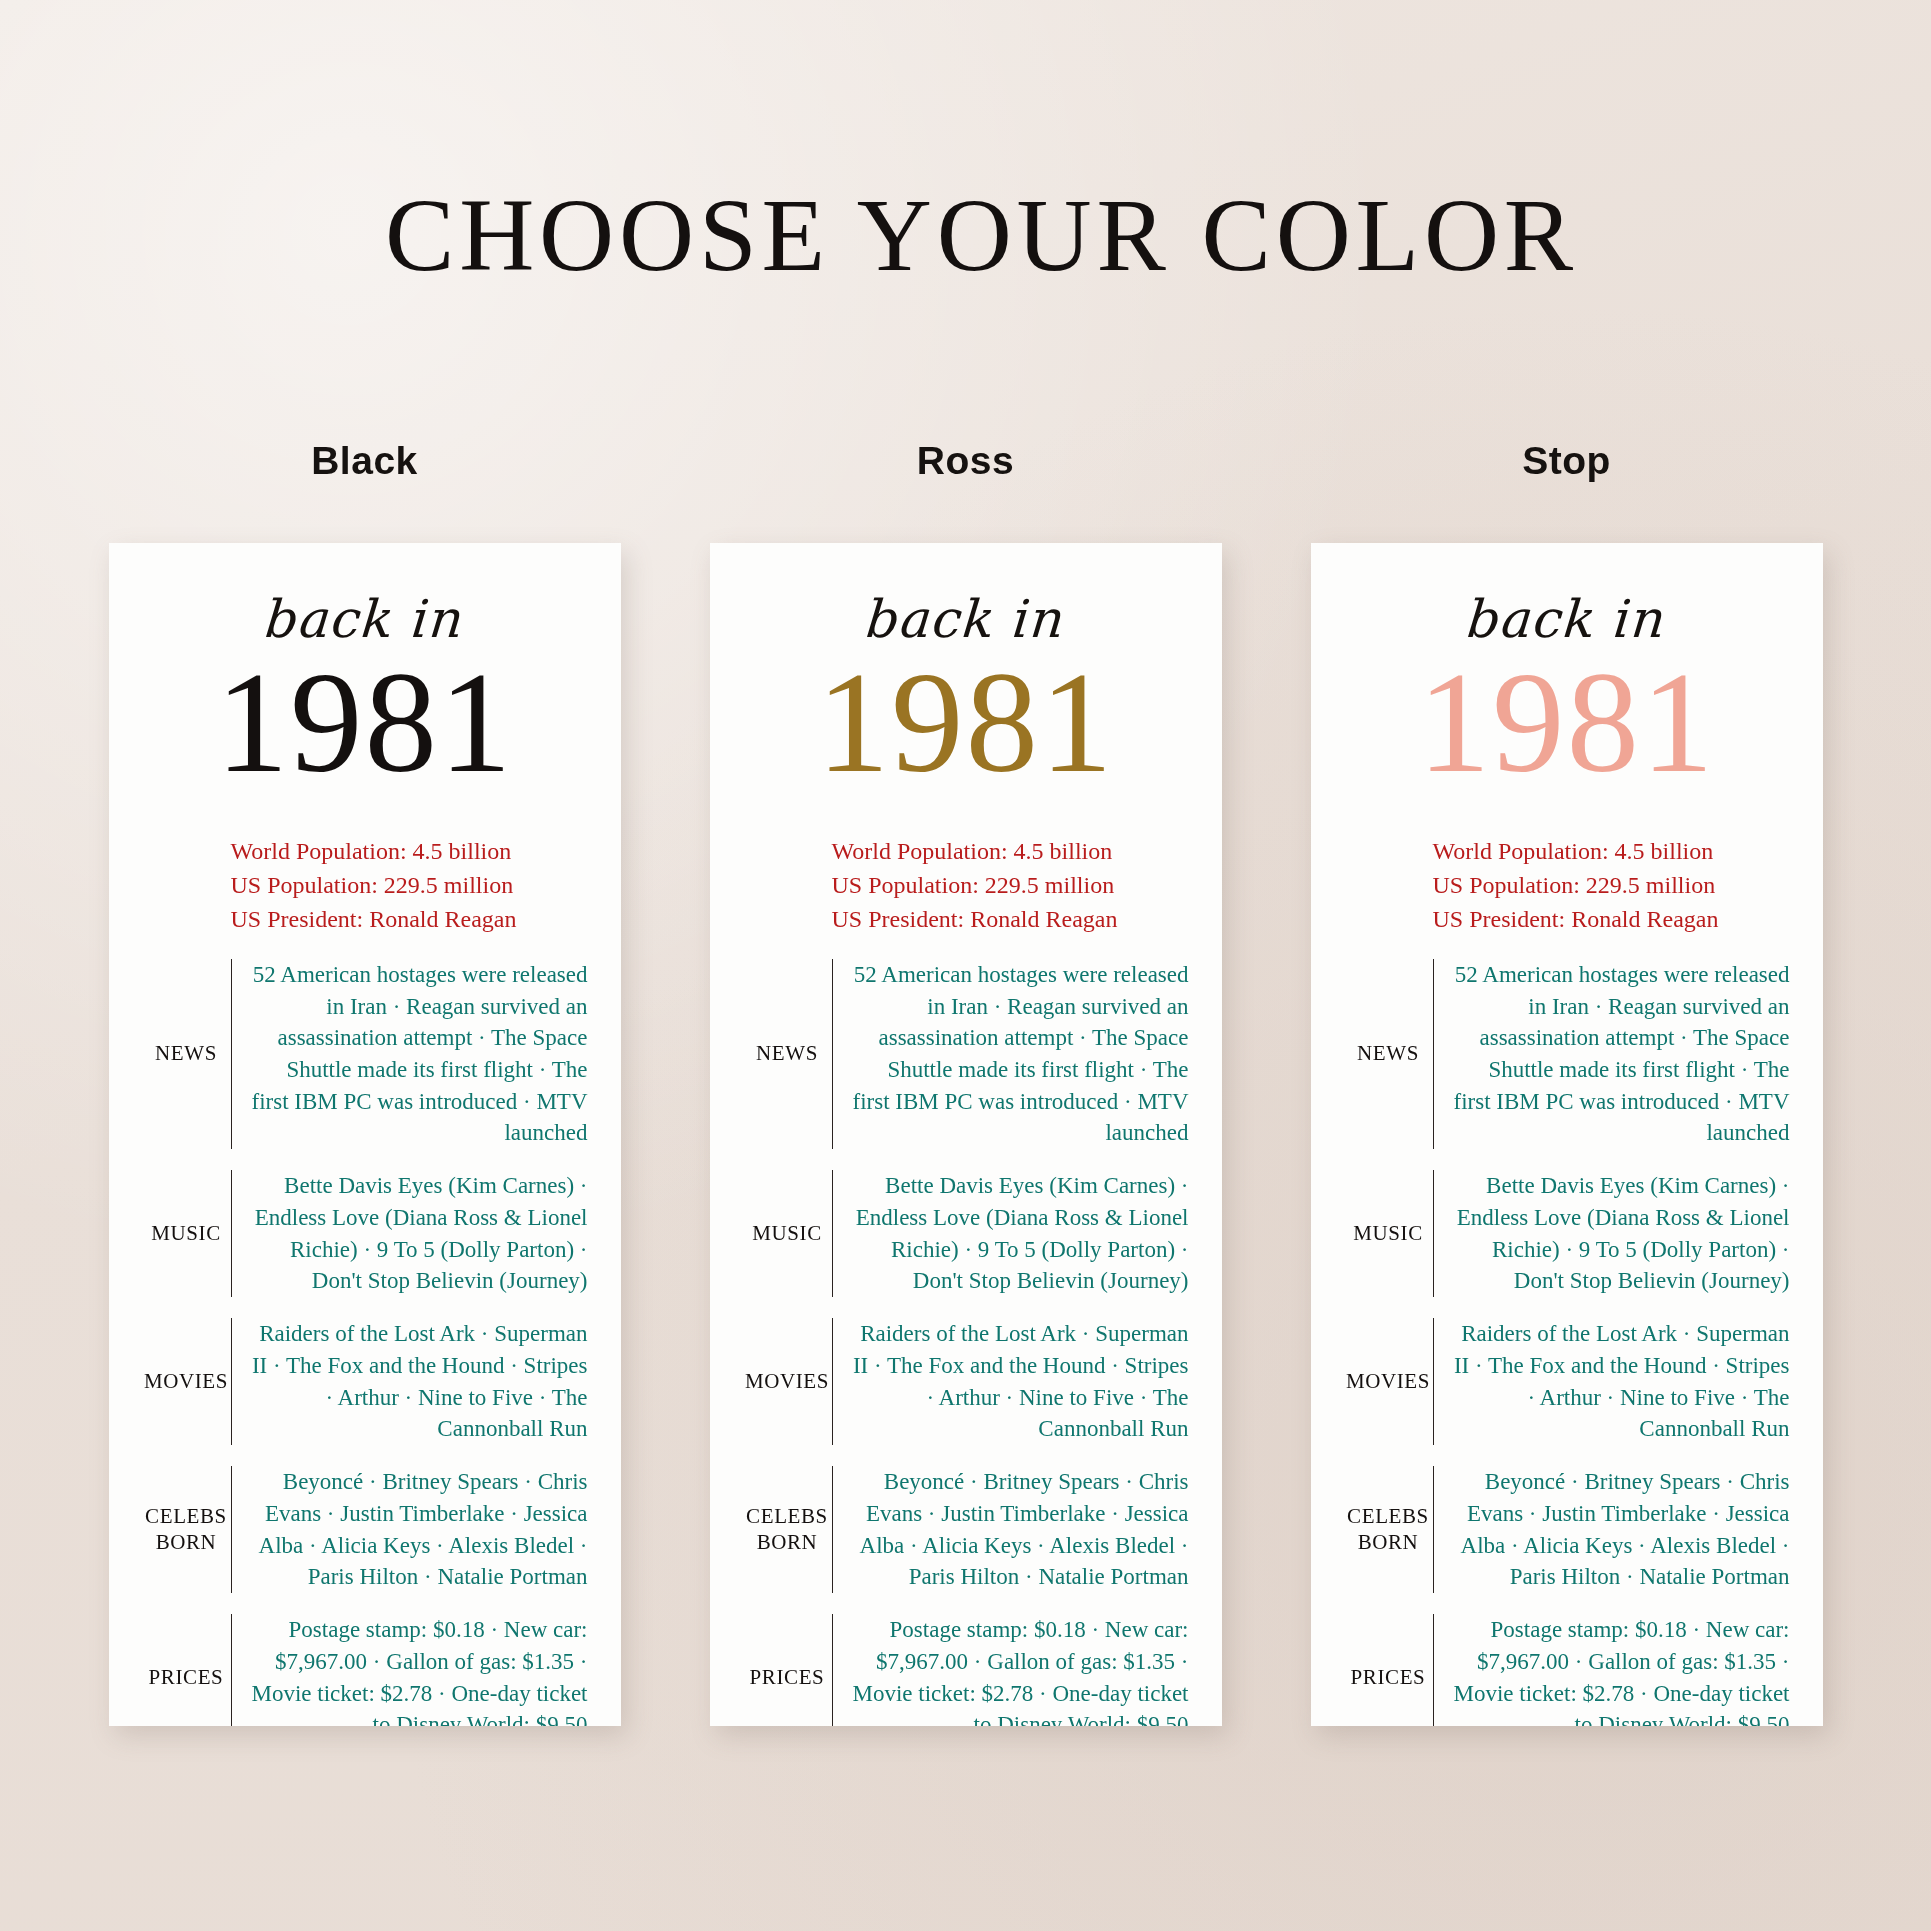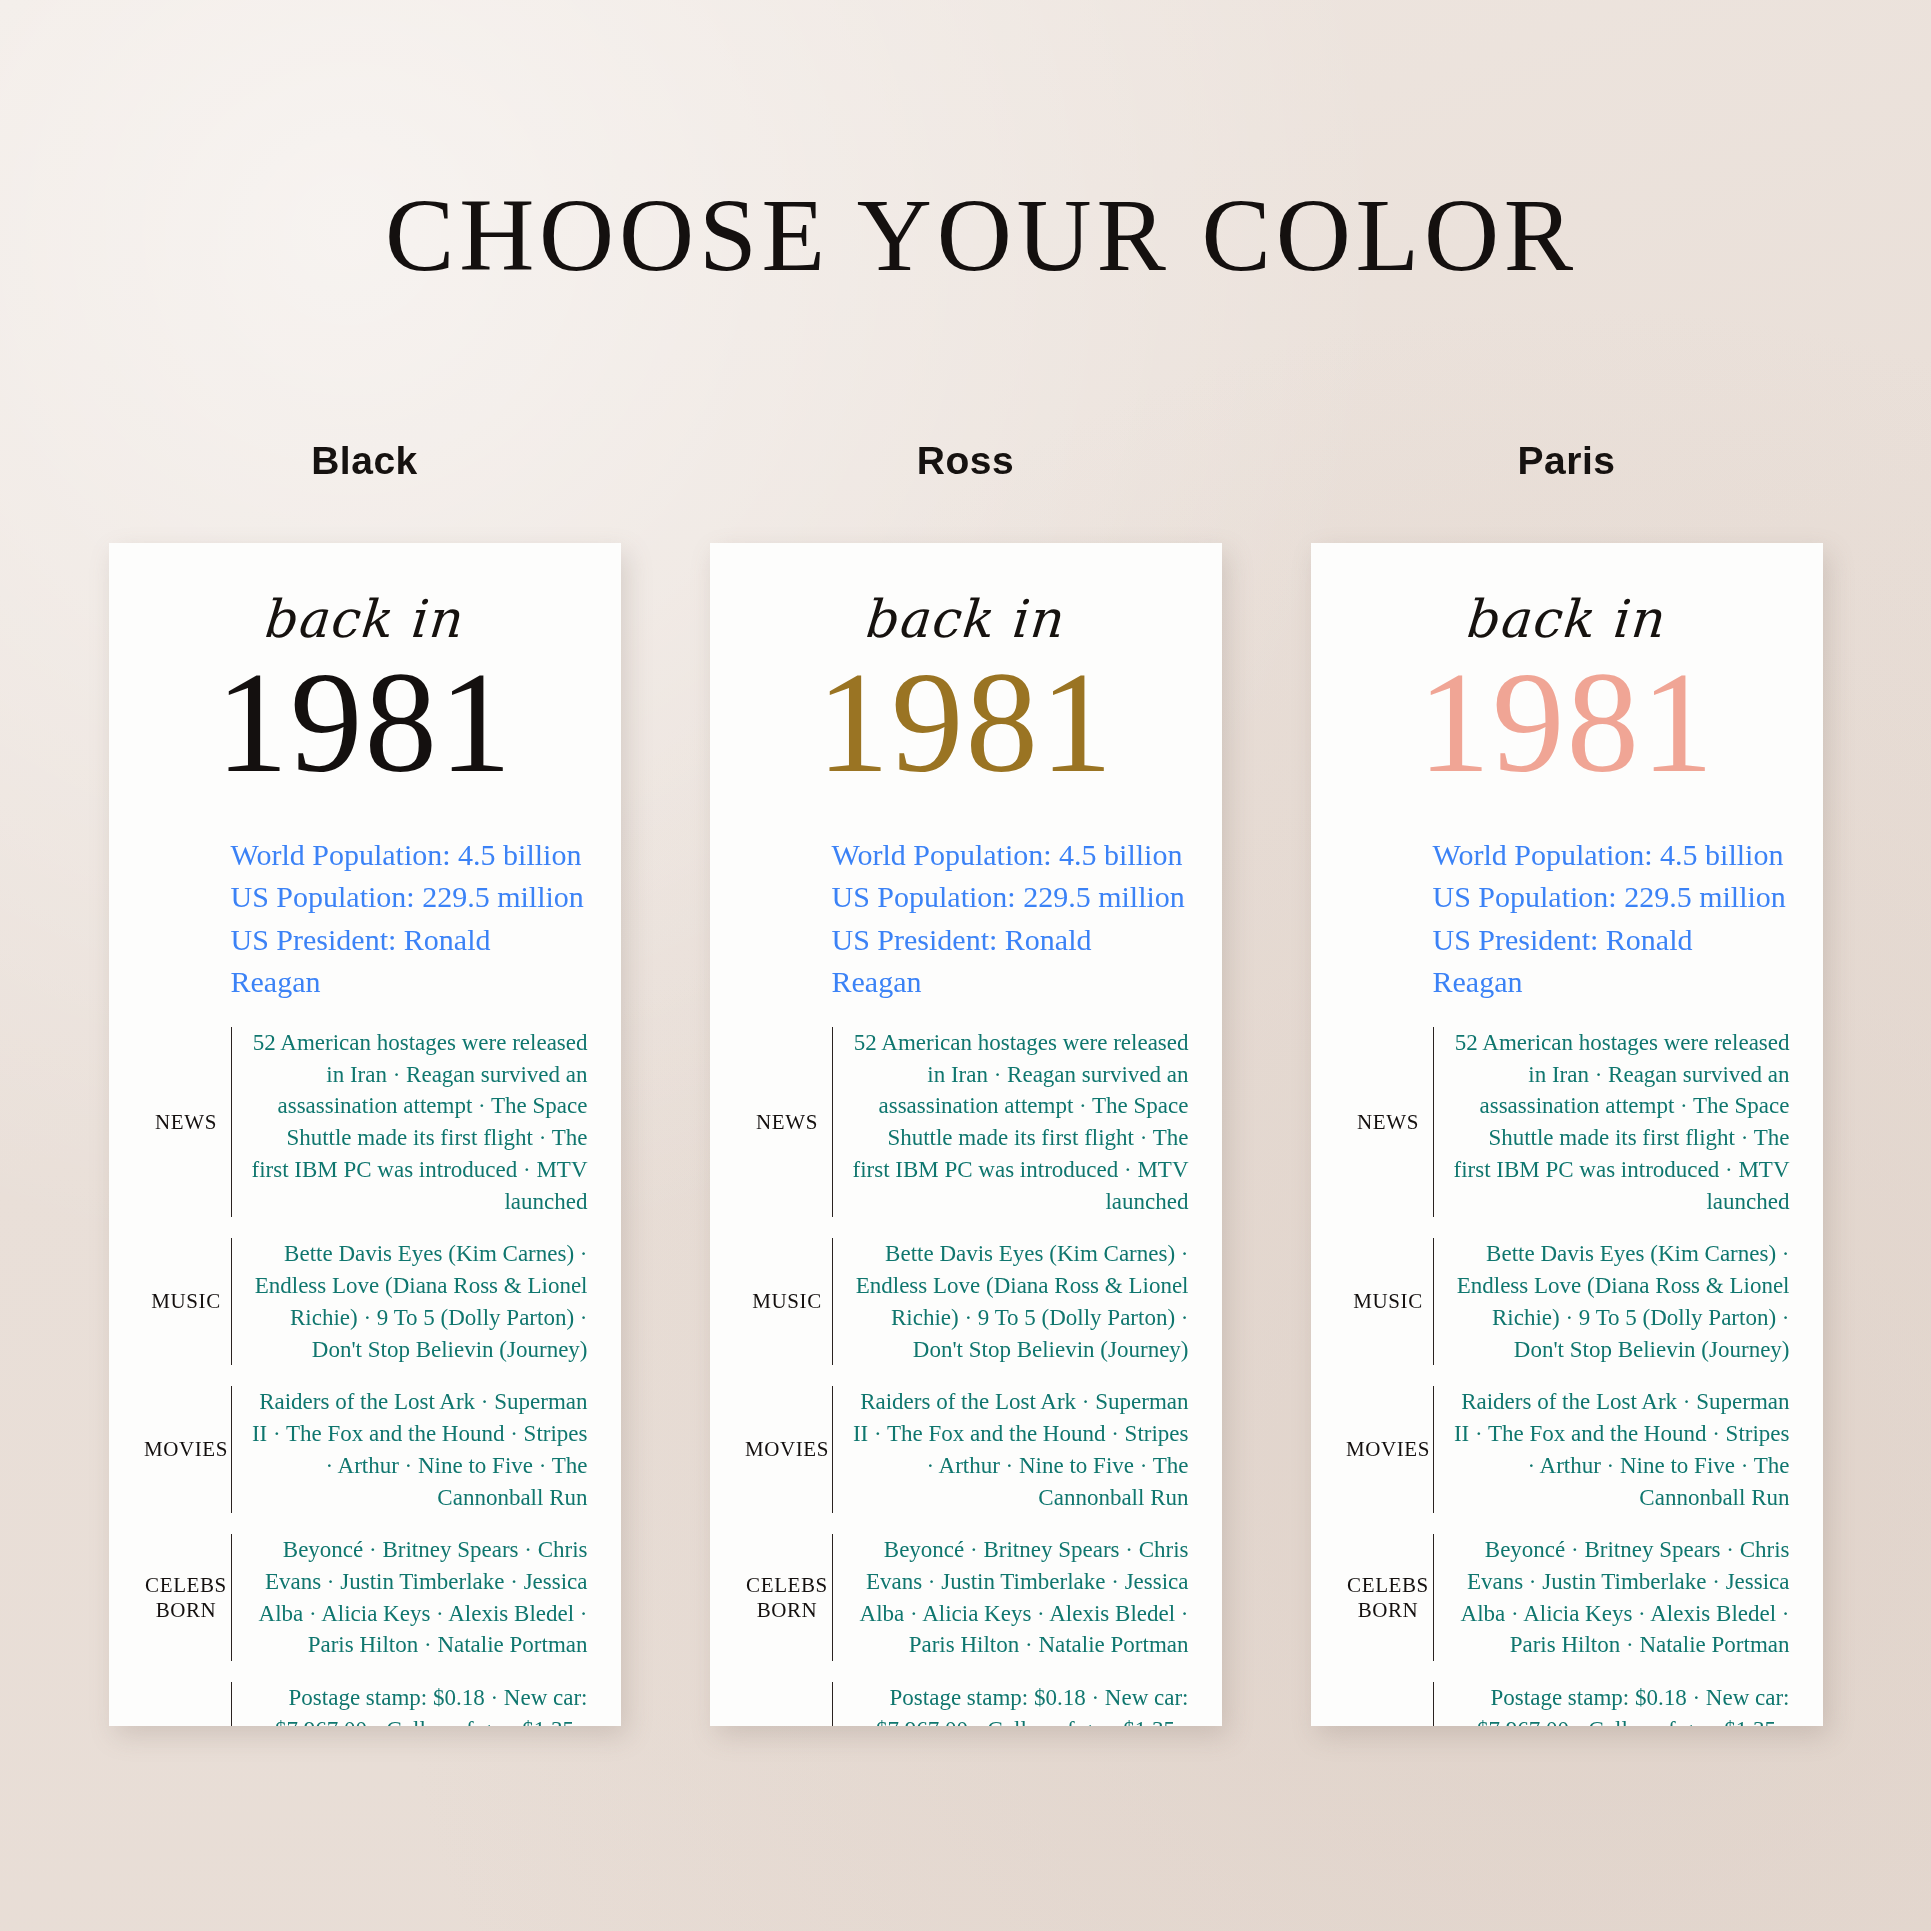--- a/index.html
+++ b/index.html
@@ -105,23 +105,23 @@
     letter-spacing: 1.9px;
     margin-top: 3.9px;
     margin-bottom: 31px;
   }
 
   .stats {
     margin: 5.8px auto 0 auto;
     padding-left: 89px;
     width: 100%;
     box-sizing: border-box;
-    font-size: 30px;
+    font-size: 24px;
     line-height: 1.42;
-    color: #3b82f6;
+    color: #b91c1c;
   }
 
   .facts {
     margin-top: 23px;
     display: flex;
     flex-direction: column;
     gap: 21px;
     flex: 1;
   }
   .fact-row {
@@ -232,21 +232,21 @@
             <div class="fact-label">PRICES</div>
             <div class="fact-text">Postage stamp: $0.18 · New car: $7,967.00 · Gallon of gas: $1.35 · Movie ticket: $2.78 · One-day ticket to Disney World: $9.50</div>
           </div>
         </div>
 
       </div>
     </div>
   </div>
 
   <div class="card-wrap">
-    <div class="swatch-label">Paris</div>
+    <div class="swatch-label">Stop</div>
     <div class="card">
       <div class="card-inner">
         <div class="back-in">back in</div>
         <div class="year" style="color:#f0a595">1981</div>
         <div class="stats">
           <div>World Population: 4.5 billion</div>
           <div>US Population: 229.5 million</div>
           <div>US President: Ronald Reagan</div>
         </div>
         <div class="facts">

